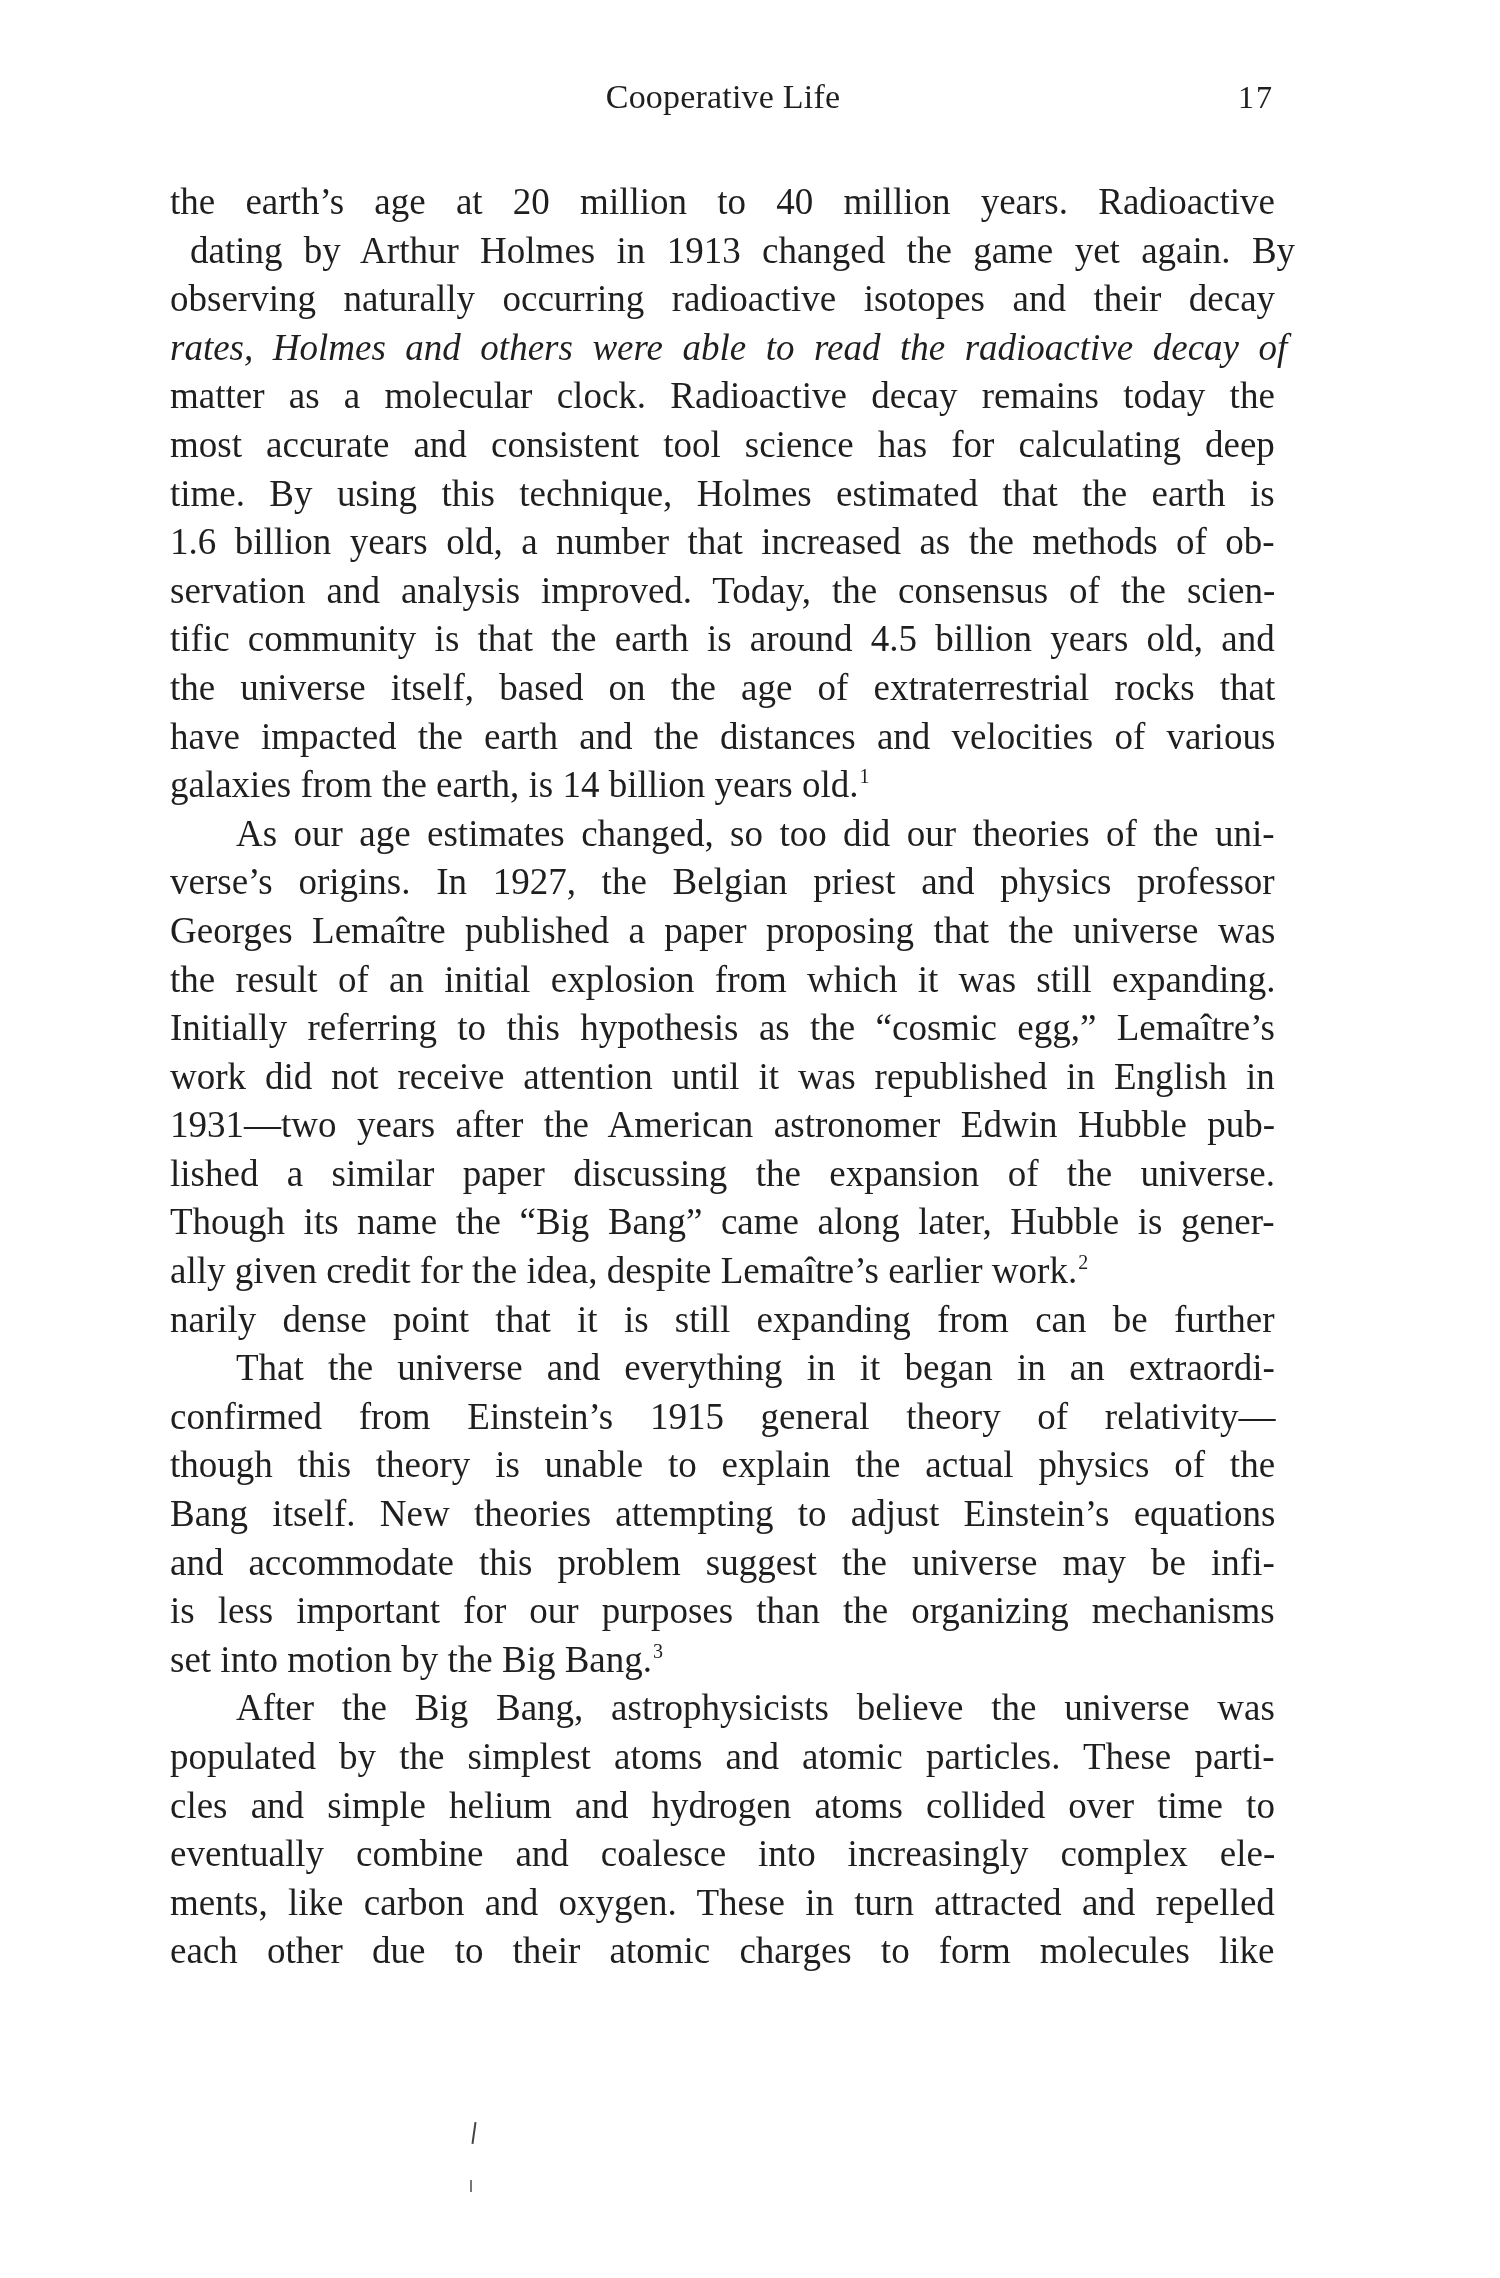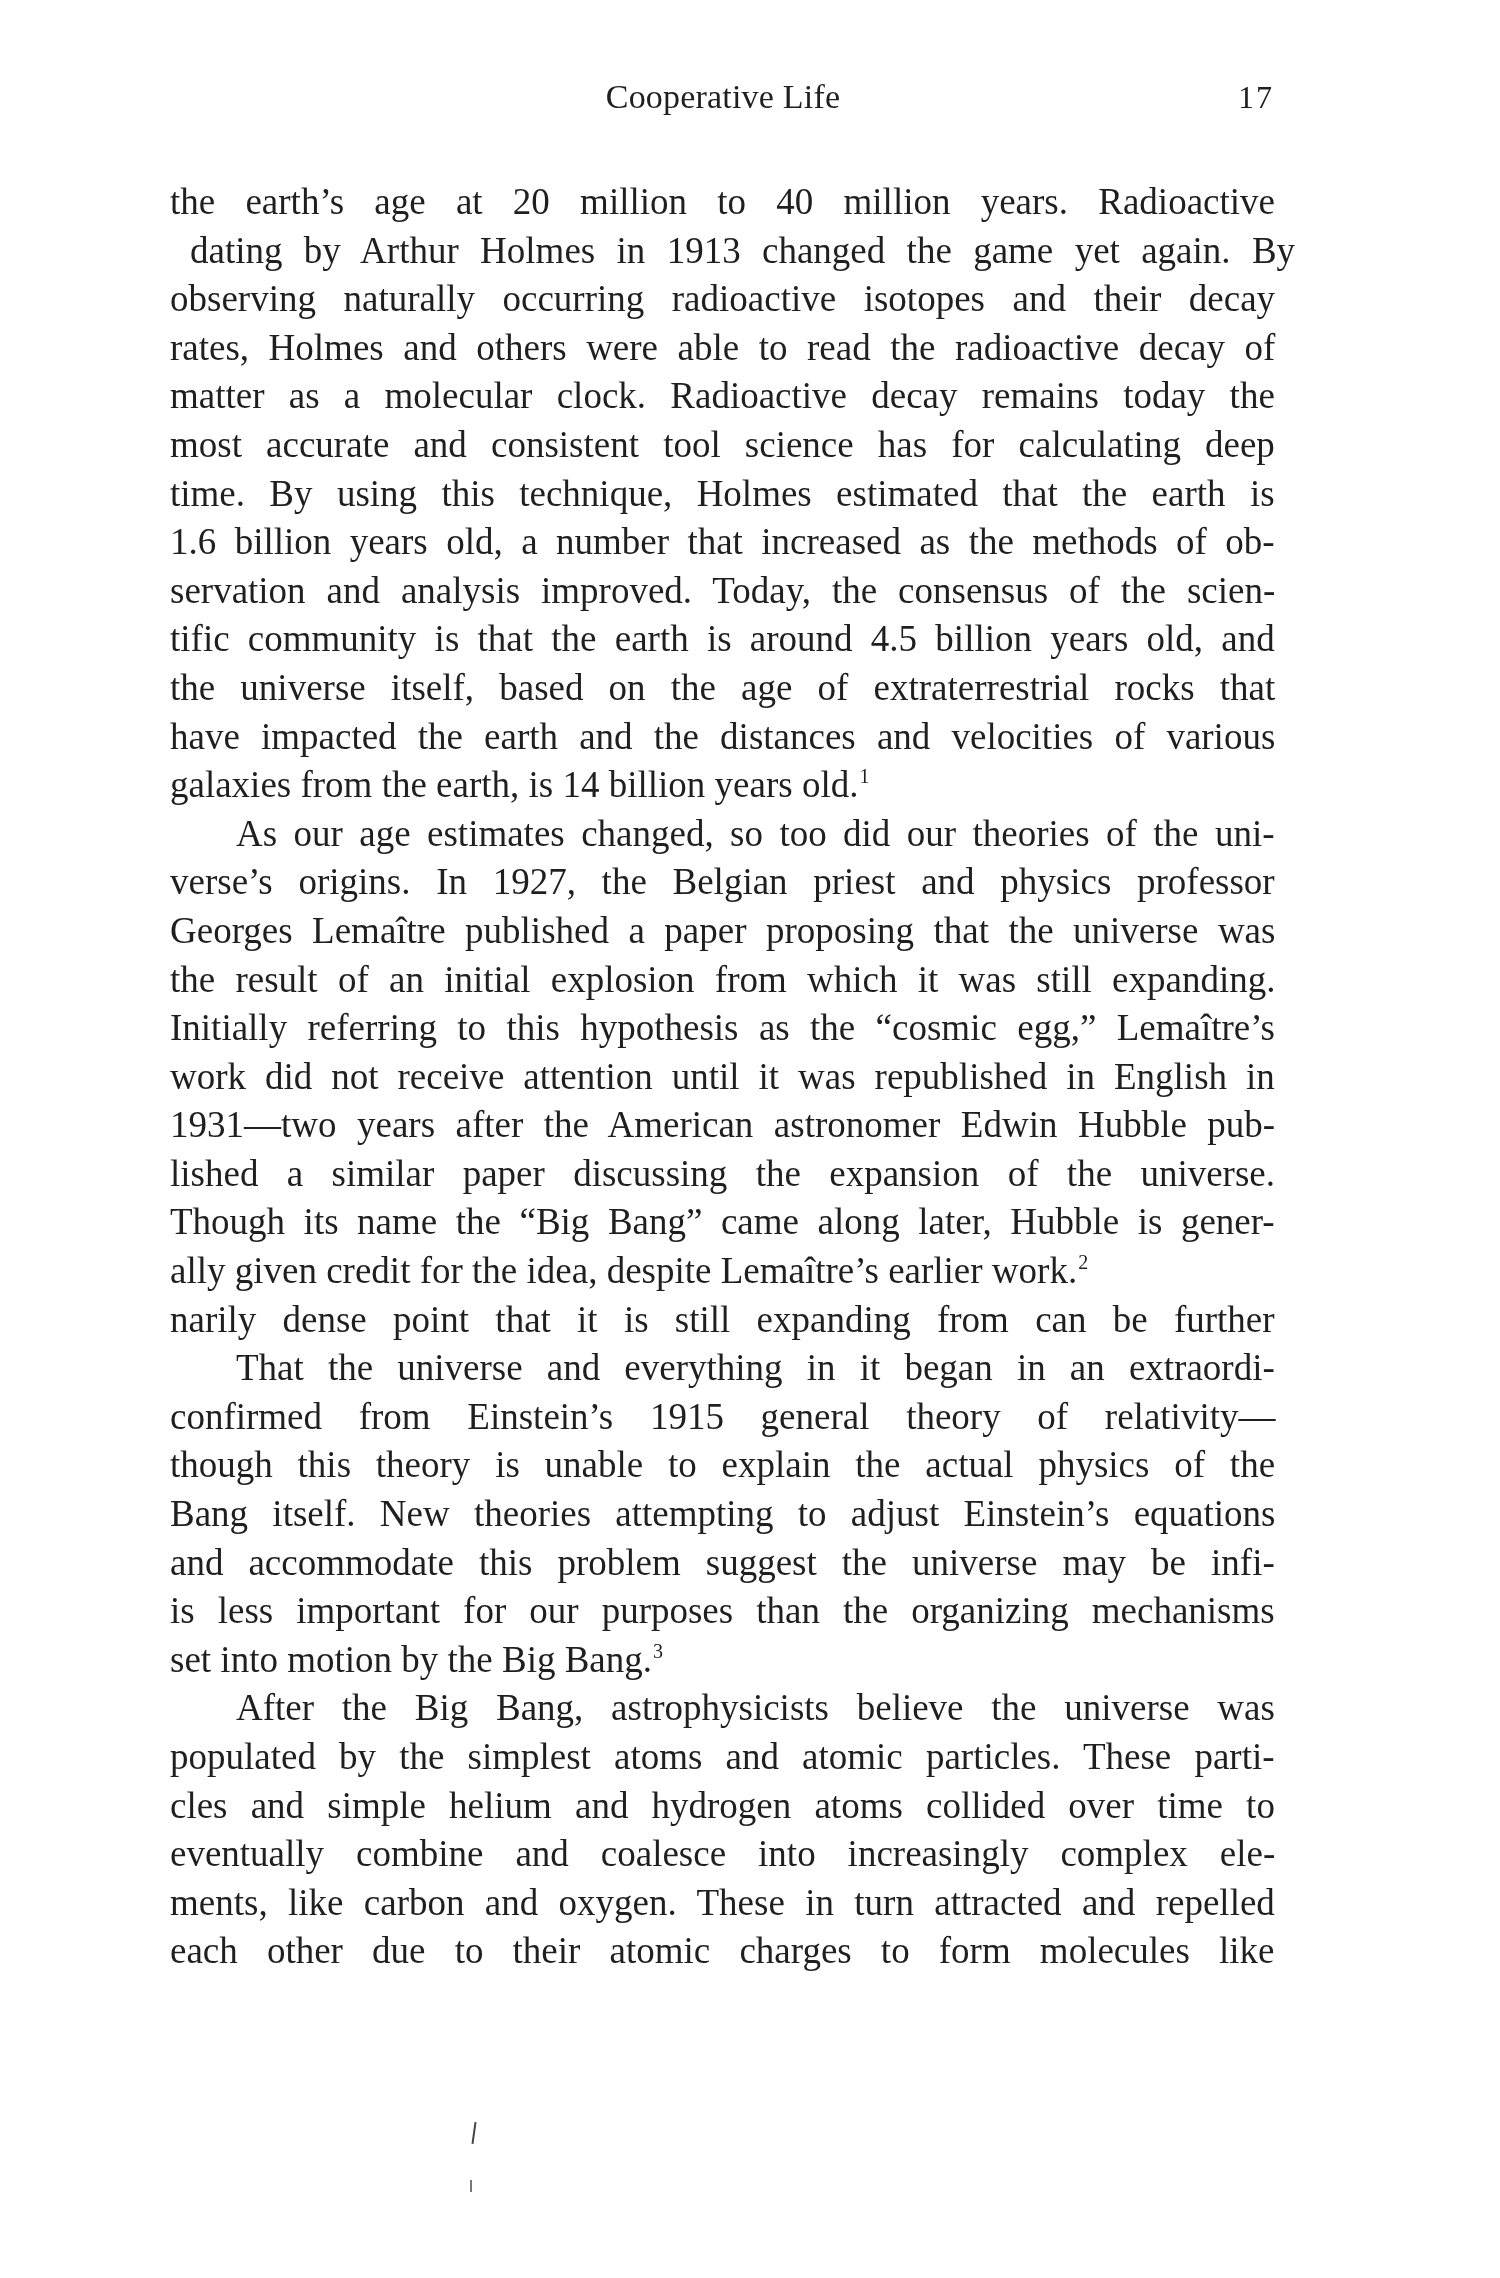--- a/index.html
+++ b/index.html
@@ -97,21 +97,21 @@
   <header class="running-head">
     <span class="running-title">Cooperative Life</span>
     <span class="page-number">17</span>
   </header>
 
   <main class="body-text" id="body-text">
       <div>
         <span class="line"><span style="display: inline-block; white-space: nowrap; word-spacing: 21px;">the earth’s age at 20 million to 40 million years. Radioactive</span></span>
         <span class="line"><span style="display: inline-block; white-space: nowrap; word-spacing: 12.0909px; margin-left: 20px;">dating by Arthur Holmes in 1913 changed the game yet again. By</span></span>
         <span class="line"><span style="display: inline-block; white-space: nowrap; word-spacing: 18.2857px;">observing naturally occurring radioactive isotopes and their decay</span></span>
-        <span class="line"><span style="display: inline-block; white-space: nowrap; word-spacing: 10.2727px;">rates, Holmes and others were able to read the radioactive decay of</span></span>
+        <span class="line"><span style="display: inline-block; white-space: nowrap; word-spacing: 10.2727px; font-style: italic;">rates, Holmes and others were able to read the radioactive decay of</span></span>
         <span class="line"><span style="display: inline-block; white-space: nowrap; word-spacing: 15px;">matter as a molecular clock. Radioactive decay remains today the</span></span>
         <span class="line"><span style="display: inline-block; white-space: nowrap; word-spacing: 14.8889px;">most accurate and consistent tool science has for calculating deep</span></span>
         <span class="line"><span style="display: inline-block; white-space: nowrap; word-spacing: 15.1px;">time. By using this technique, Holmes estimated that the earth is</span></span>
         <span class="line"><span style="display: inline-block; white-space: nowrap; word-spacing: 9.16667px;">1.6 billion years old, a number that increased as the methods of ob-</span></span>
         <span class="line"><span style="display: inline-block; white-space: nowrap; word-spacing: 11.6667px;">servation and analysis improved. Today, the consensus of the scien-</span></span>
         <span class="line"><span style="display: inline-block; white-space: nowrap; word-spacing: 9px;">tific community is that the earth is around 4.5 billion years old, and</span></span>
         <span class="line"><span style="display: inline-block; white-space: nowrap; word-spacing: 15.9px;">the universe itself, based on the age of extraterrestrial rocks that</span></span>
         <span class="line"><span style="display: inline-block; white-space: nowrap; word-spacing: 11.9px;">have impacted the earth and the distances and velocities of various</span></span>
         <span class="line last"><span>galaxies from the earth, is 14 billion years old.</span><sup>1</sup></span>
       </div>

